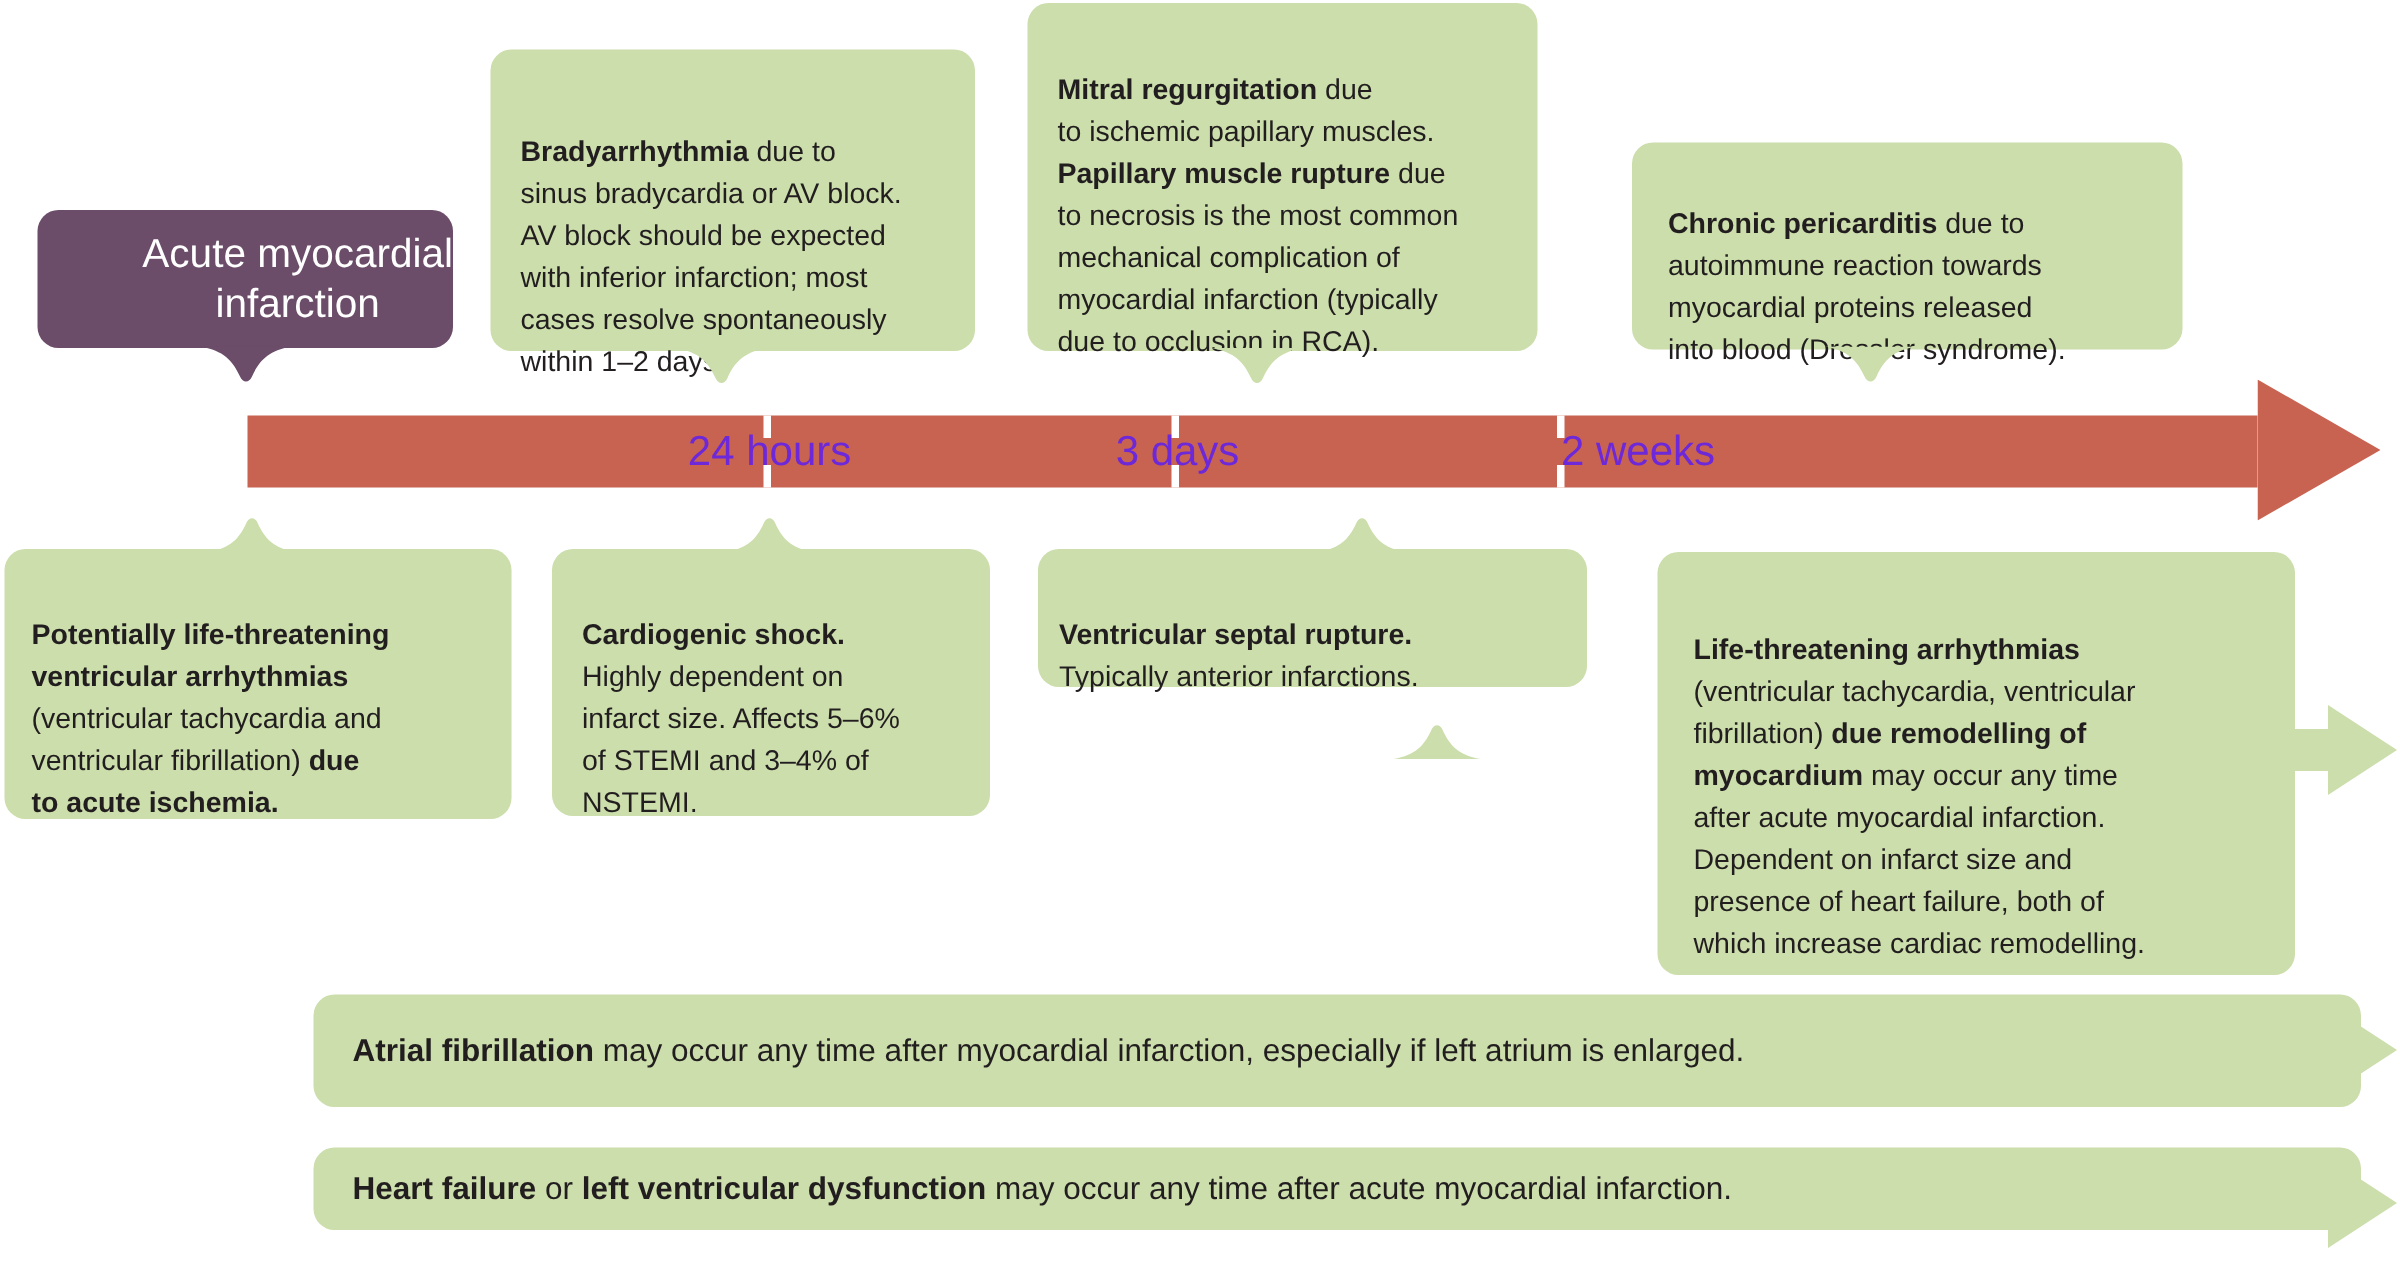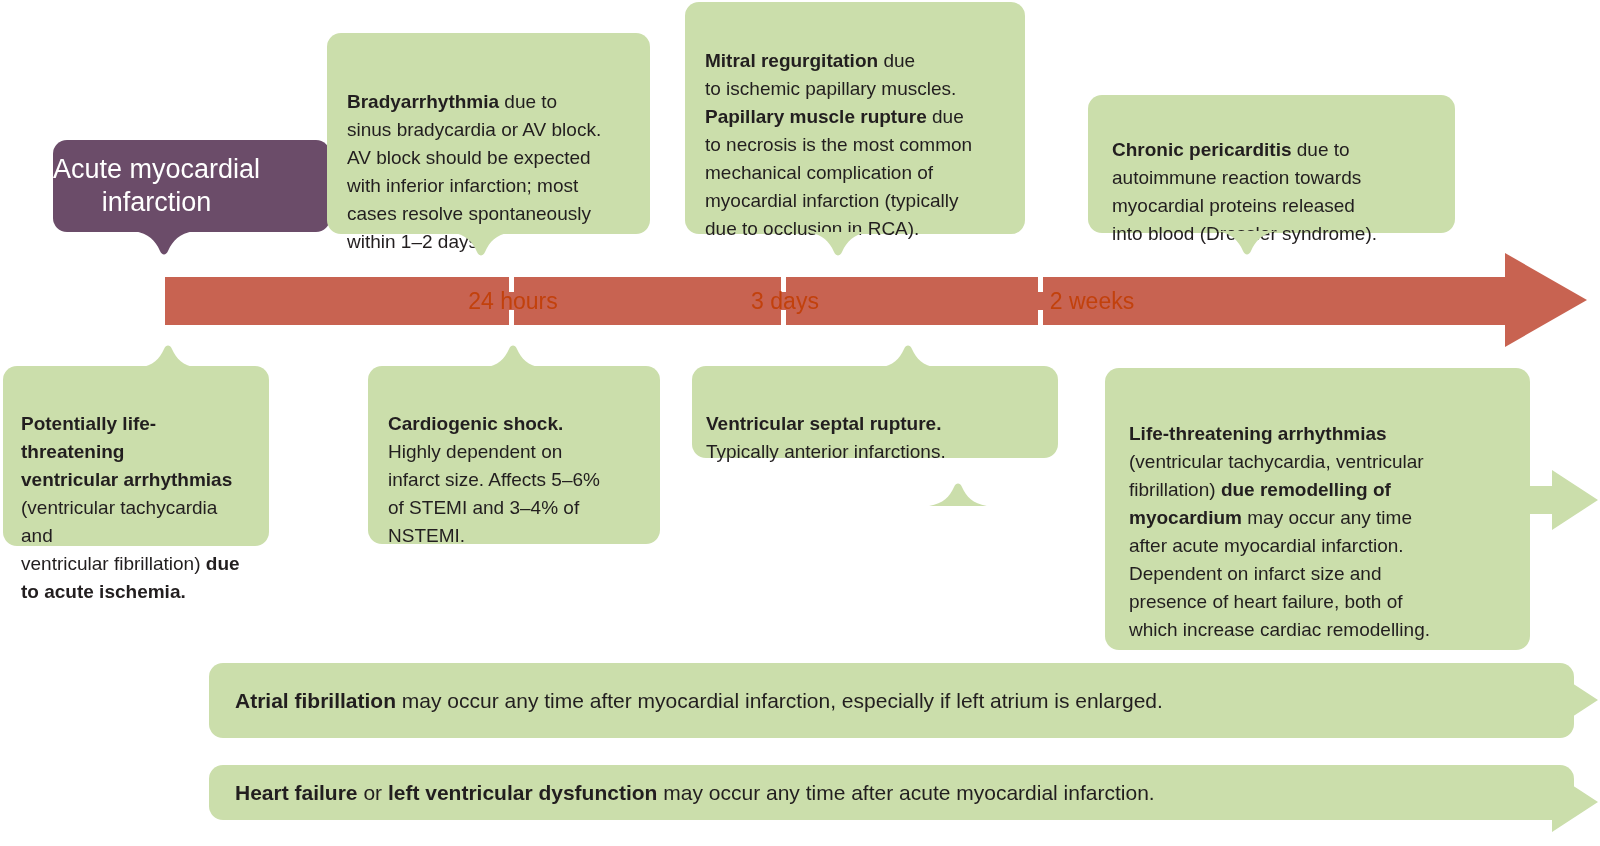--- a/index.html
+++ b/index.html
@@ -9,29 +9,29 @@
   }
   .bubble{
     position:absolute;box-sizing:border-box;border-radius:14px;
     background:var(--green,#cbdeab);
     font-size:19px;line-height:28px;white-space:pre-line;
   }
   .bubble .txt{display:block;}
   .purpleBox{
     position:absolute;box-sizing:border-box;border-radius:14px;
     background:var(--purple,#6b4c69);color:#fff;
-    display:flex;align-items:center;justify-content:flex-start;text-align:center;
-    font-size:27px;line-height:33px;white-space:pre-line;margin-left:28px;
+    display:flex;align-items:center;justify-content:flex-end;text-align:center;
+    font-size:27px;line-height:33px;white-space:pre-line;
   }
   .tailSvg{position:absolute;display:block;}
   .flipY{transform:scaleY(-1);}
   .tl-bar{position:absolute;background:var(--red,#c86351);}
   .tl-slit{position:absolute;background:#ffffff;width:5px;height:15px;}
   .tl-label{
-    position:absolute;color:#c2410c;font-size:23px;height:48px;line-height:48px;
+    position:absolute;color:#6d28d9;font-size:28px;height:48px;line-height:48px;
     transform:translateX(-50%);white-space:nowrap;
   }
   .band{
     position:absolute;box-sizing:border-box;border-radius:14px;
     background:var(--green,#cbdeab);display:flex;align-items:center;
     font-size:21px;line-height:27px;padding-left:26px;padding-right:20px;margin-left:44px;
   }
   .centerTxt{text-align:left;}
   b{font-weight:700;}
 </style>
@@ -95,21 +95,21 @@
   <div class="tl-slit" style="left:1038px;top:277px;"></div>
   <div class="tl-slit" style="left:1038px;top:310px;"></div>
 
   <div class="tl-label" style="left:513px;top:277px;">24 hours</div>
   <div class="tl-label" style="left:785px;top:277px;">3 days</div>
   <div class="tl-label" style="left:1092px;top:277px;">2 weeks</div>
 
   <svg class="tailSvg flipY" style="left:138px;top:343px;" width="60" height="25" viewBox="0 0 60 26">
     <path d="M0 0 C15 3 21 9 26 20 C28 24.5 32 24.5 34 20 C39 9 45 3 60 0 Z" fill="#cbdeab"></path>
   </svg>
-  <div class="bubble" style="left:3px;top:366px;width:266px;height:180px;padding:16px 18px;">
+  <div class="bubble" style="left:3px;top:366px;width:338px;height:180px;padding:16px 18px;">
     <span class="txt"><b>Potentially life-threatening
 ventricular arrhythmias</b><span>
 (ventricular tachycardia and
 ventricular fibrillation) </span><b>due
 to acute ischemia.</b></span>
   </div>
 
   <svg class="tailSvg flipY" style="left:483px;top:343px;" width="60" height="25" viewBox="0 0 60 26">
     <path d="M0 0 C15 3 21 9 26 20 C28 24.5 32 24.5 34 20 C39 9 45 3 60 0 Z" fill="#cbdeab"></path>
   </svg>

